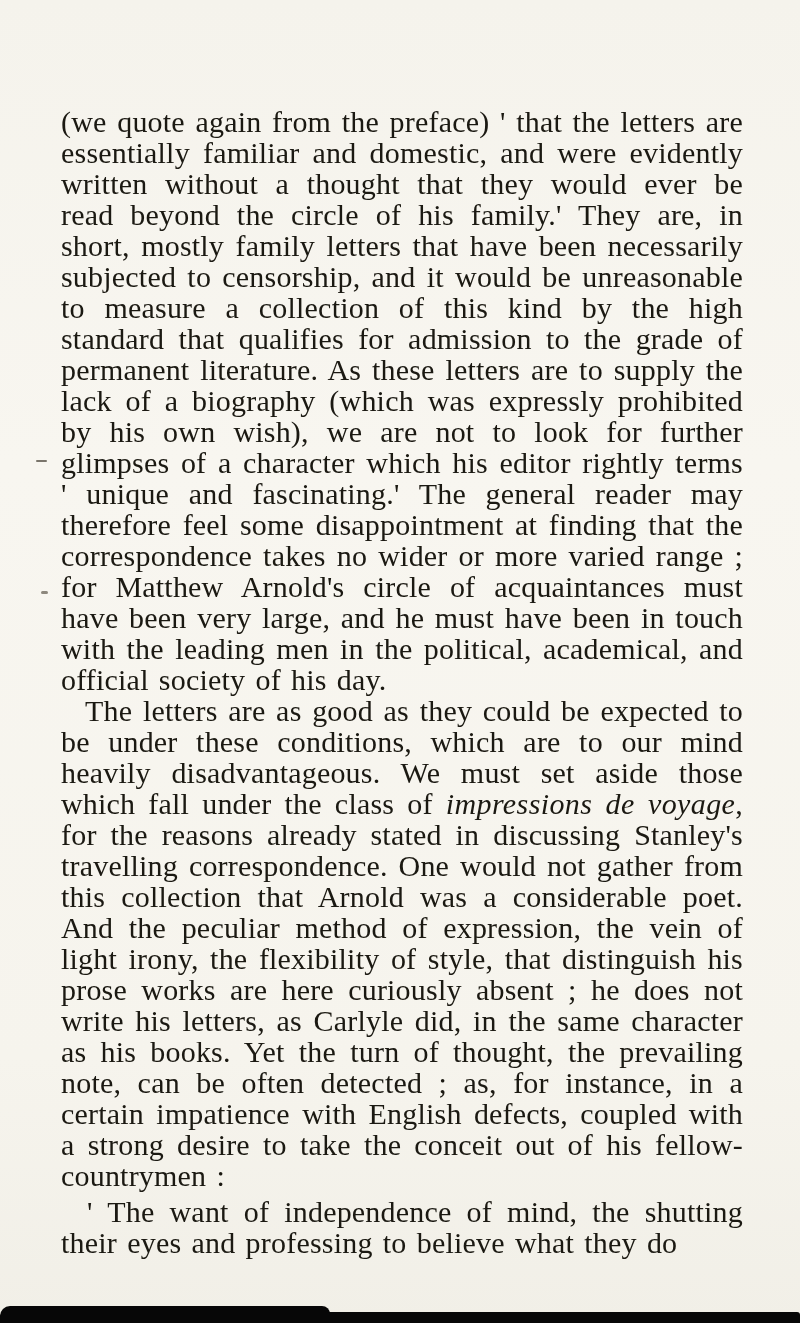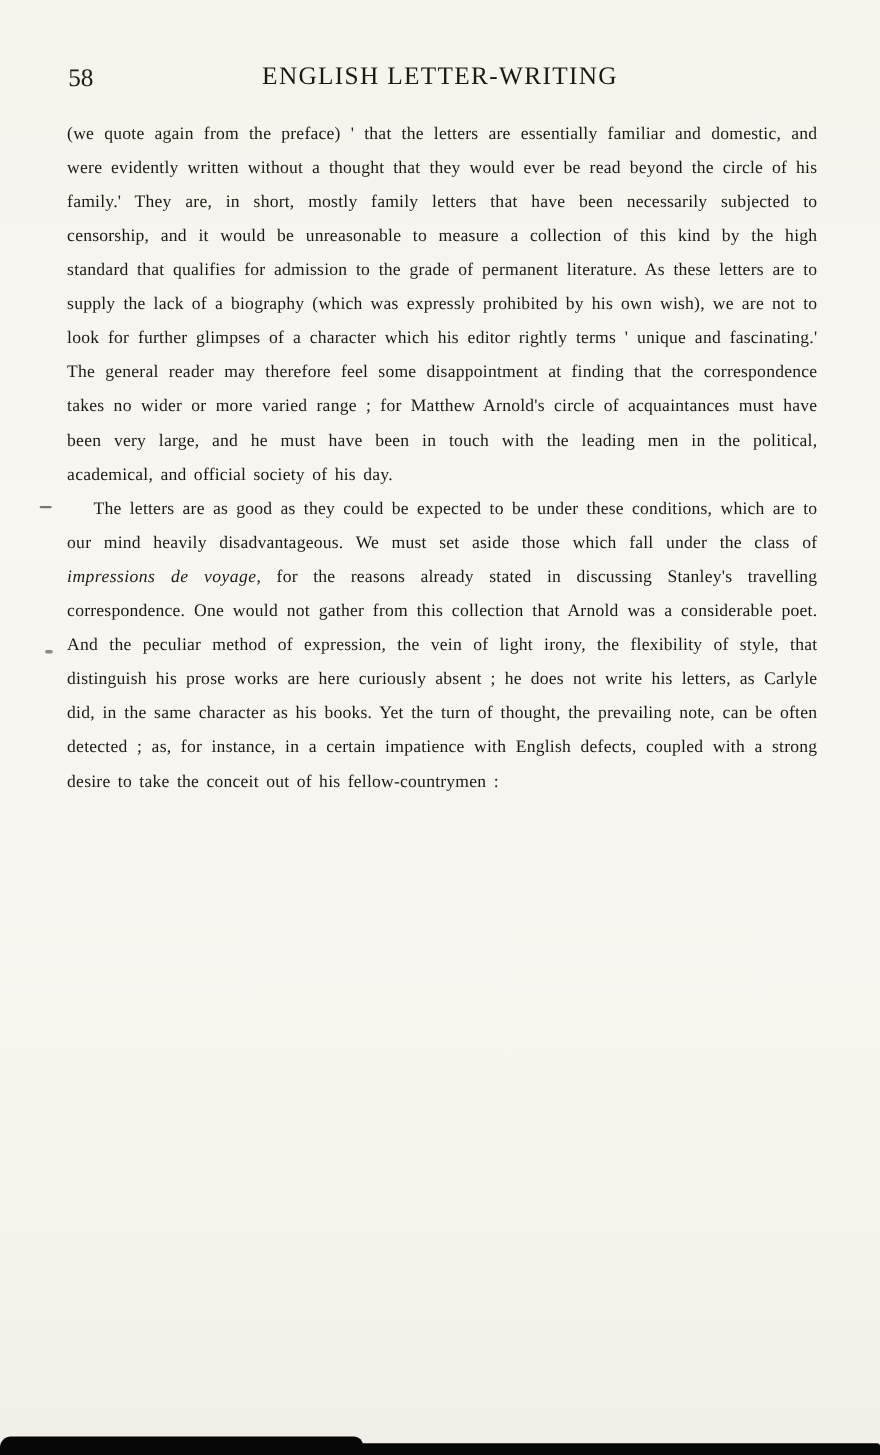--- a/index.html
+++ b/index.html
@@ -38,21 +38,21 @@
     right: 0;
     text-align: center;
     font-size: 23px;
     letter-spacing: 1.2px;
   }
   .page-body {
     position: absolute;
     top: 106px;
     left: 61px;
     width: 682px;
-    font-size: 16px;
+    font-size: 30px;
     line-height: 31px;
     text-align: justify;
     word-spacing: 2.5px;
     letter-spacing: 0.2px;
   }
   .page-body p {
     margin: 0;
   }
   p.indent {
     text-indent: 24px;
@@ -99,28 +99,25 @@
     height: 11px;
     background: #070707;
     border-radius: 5px 3px 0 0;
   }
 </style>
 </head>
 <body>
 
 <div class="page">
 
-  <header class="page-header">
-    <span class="page-number">58</span>
-    <span class="running-title">ENGLISH LETTER-WRITING</span>
-  </header>
 
   <main class="page-body">
     <p>(we quote again from the preface) ' that the letters are essentially familiar and domestic, and were evidently written without a thought that they would ever be read beyond the circle of his family.'  They are, in short, mostly family letters that have been necessarily subjected to censorship, and it would be unreasonable to measure a collection of this kind by the high standard that qualifies for admission to the grade of permanent literature.  As these letters are to supply the lack of a biography (which was expressly prohibited by his own wish), we are not to look for further glimpses of a character which his editor rightly terms ' unique and fascinating.'  The general reader may therefore feel some disappointment at finding that the correspondence takes no wider or more varied range ; for Matthew Arnold's circle of acquaintances must have been very large, and he must have been in touch with the leading men in the political, academical, and official society of his day.</p>
     <p class="indent"><span>The letters are as good as they could be expected to be under these conditions, which are to our mind heavily disadvantageous.  We must set aside those which fall under the class of </span><em>impressions de voyage</em><span>, for the reasons already stated in discussing Stanley's travelling correspondence.  One would not gather from this collection that Arnold was a considerable poet.  And the peculiar method of expression, the vein of light irony, the flexibility of style, that distinguish his prose works are here curiously absent ; he does not write his letters, as Carlyle did, in the same character as his books.  Yet the turn of thought, the prevailing note, can be often detected ; as, for instance, in a certain impatience with English defects, coupled with a strong desire to take the conceit out of his fellow-countrymen :</span></p>
+    <p class="quote">' The want of independence of mind, the shutting their eyes and professing to believe what they do</p>
   </main>
 
   <div class="margin-mark-1"></div>
   <div class="margin-mark-2"></div>
 
   <div class="scan-edge-left"></div>
   <div class="scan-edge-bottom"></div>
 
 </div>
 

